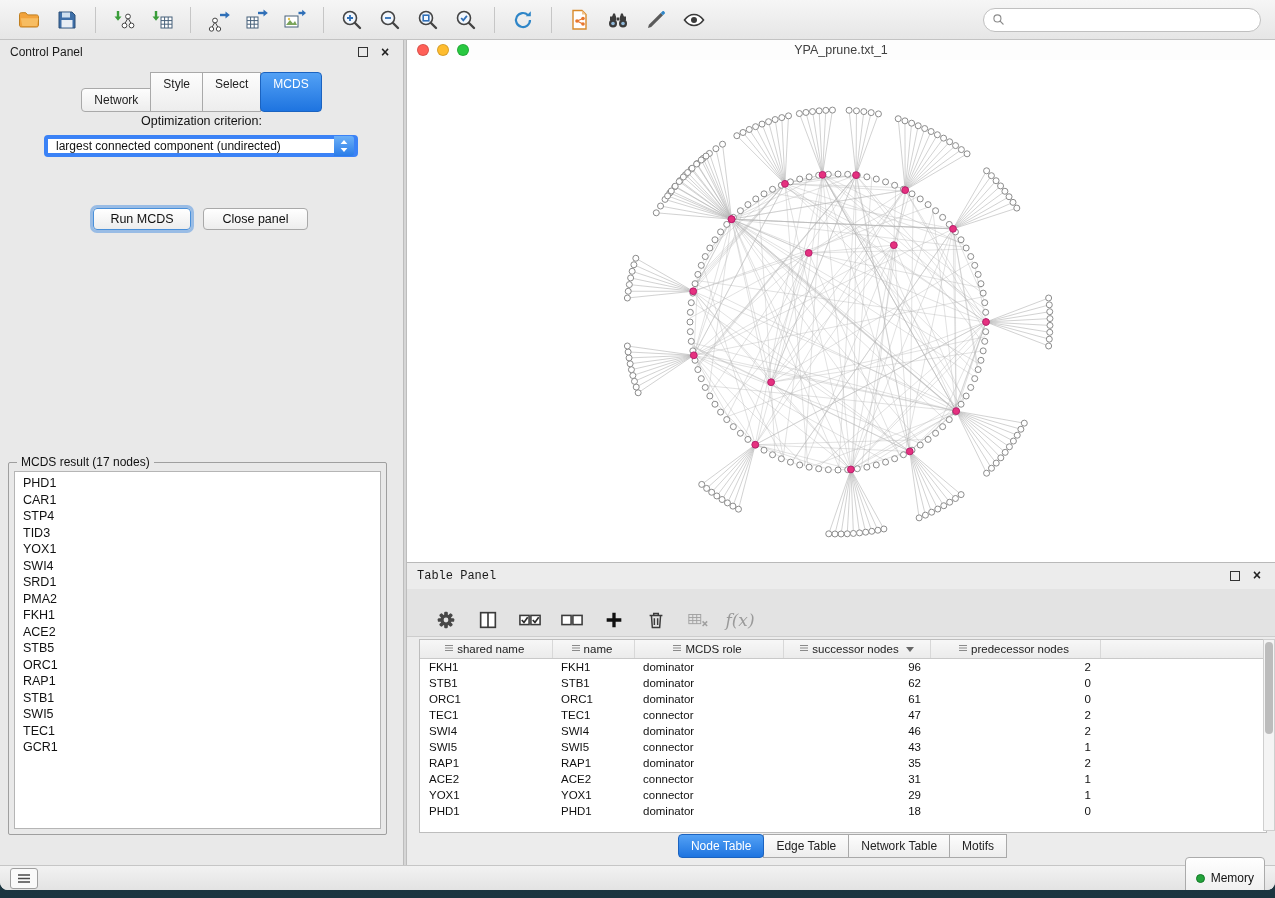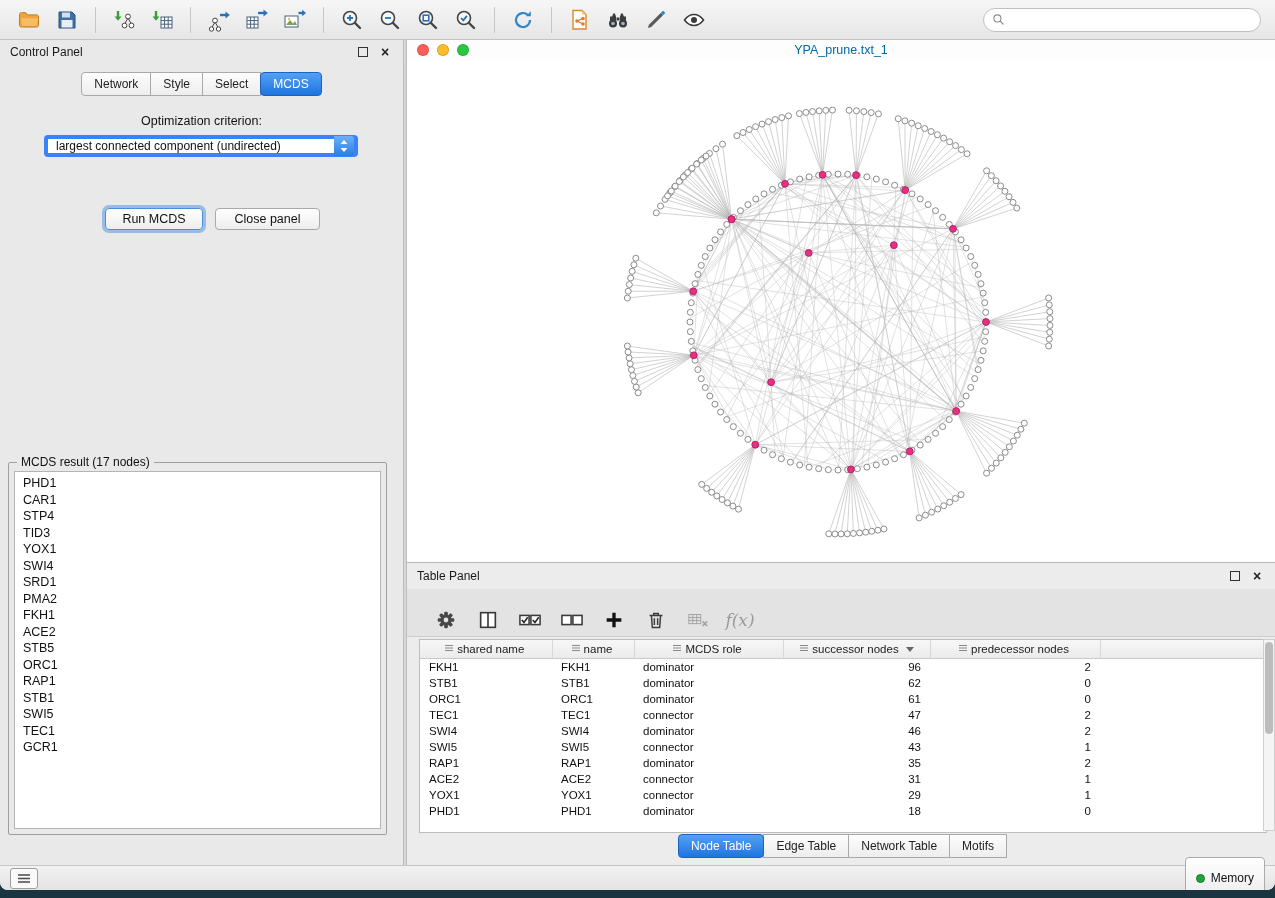--- a/index.html
+++ b/index.html
@@ -28,32 +28,32 @@
   .panel-head{position:absolute;left:0;top:0;right:0;height:24px;display:flex;align-items:center;
     padding:0 10px;box-sizing:border-box;font-size:12px;color:#1a1a1a;justify-content:flex-end;}
   .panel-head .spacer{flex:1;}
   .winbtn{width:16px;height:16px;display:flex;align-items:center;justify-content:center;margin-left:6px;color:#222;}
   .winbtn .sq{width:8px;height:8px;border:1.4px solid #333;display:inline-block;}
   .winbtn.x{font-size:14px;font-weight:bold;line-height:14px;}
 
   .ctabs{position:absolute;left:0;top:32px;width:100%;display:flex;justify-content:center;}
   .ctab{font-size:12px;color:#222;background:linear-gradient(#fdfdfd,#ededed);
     border:1px solid #a9a9a9;padding:4px 12px;margin-left:-1px;}
-  .ctab:first-child{border-radius:4px 0 0 4px;margin-left:0;}
+  .ctab:first-child{border-radius:4px 0 0 4px;margin-left:0;margin-top:16px;}
   .ctab.pre-last{border-radius:0;}
   .ctab.selected{background:linear-gradient(#53a1f5,#1e74e0);color:#fff;border-color:#1b63c0;
     border-radius:4px;position:relative;z-index:2;}
   .opt-label{position:absolute;top:74px;width:100%;text-align:center;font-size:12.5px;color:#111;}
   .select{position:absolute;left:44px;top:95px;width:314px;height:22px;background:#fff;
     border:4px solid #3b82f6;border-radius:4px;display:flex;align-items:center;box-sizing:border-box;}
   .select .val{flex:1;font-size:12px;padding-left:8px;color:#111;white-space:nowrap;overflow:hidden;}
   .select .cap{width:20px;height:20px;margin:0;border-radius:0 3px 3px 0;
     background:linear-gradient(#6cb0f7,#2a7ce8);display:flex;align-items:center;justify-content:center;}
   .btn{height:22px;background:linear-gradient(#ffffff,#ededed);border:1px solid #a9a9a9;border-radius:4px;
-    font-size:12.5px;color:#111;display:flex;align-items:center;justify-content:center;box-sizing:border-box;margin-left:12px;}
+    font-size:12.5px;color:#111;display:flex;align-items:center;justify-content:center;box-sizing:border-box;}
   .btn.run{position:absolute;left:93px;top:168px;width:98px;
     box-shadow:0 0 0 3px rgba(74,144,226,.5);border-color:#4a90d9;}
   .btn.closep{position:absolute;left:203px;top:168px;width:105px;}
 
   .resultbox{position:absolute;left:8px;top:422px;width:377px;height:371px;
     border:1px solid #9f9f9f;border-radius:2px;}
   .resultbox .legend{position:absolute;left:8px;top:-8px;background:#e9e9e9;padding:0 4px;
     font-size:12px;color:#111;}
   .resultbox .list{position:absolute;left:5px;top:8px;right:5px;bottom:5px;background:#fff;
     border:1px solid #b5b5b5;overflow:hidden;padding:3px 0 0 0;}
@@ -65,21 +65,21 @@
 
   
   .network-panel{position:absolute;left:407px;top:40px;width:868px;height:523px;background:#ffffff;
     border-bottom:1px solid #b9b9b9;box-sizing:border-box;}
   .net-titlebar{position:absolute;left:0;top:0;right:0;height:20px;background:#fdfdfd;
     display:flex;align-items:center;}
   .tl{width:12px;height:12px;border-radius:50%;margin-left:8px;border:1px solid rgba(0,0,0,.15);box-sizing:border-box;}
   .tl.red{background:#ff5f57;margin-left:10px;}
   .tl.yellow{background:#febc2e;}
   .tl.green{background:#28c840;}
-  .net-title{position:absolute;left:0;right:0;text-align:center;font-size:12.5px;color:#0369a1;}
+  .net-title{position:absolute;left:0;right:0;text-align:center;font-size:12.5px;color:#404040;}
   .netsvg{position:absolute;left:0;top:20px;}
 
   
   .table-panel{position:absolute;left:407px;top:563px;width:868px;height:302px;background:#ececec;}
   .tp-toolbar{position:absolute;left:0;top:26px;right:0;height:48px;background:#e3e3e3;
     border-bottom:1px solid #cdcdcd;display:flex;align-items:flex-end;padding-left:18px;box-sizing:border-box;}
   .tp-toolbar .tbtn{margin:0 5px;}
   .fx{font-family:"DejaVu Serif","Liberation Serif",serif;font-style:italic;font-size:17px;color:#9a9a9a;}
   .tablewrap{position:absolute;left:12px;top:76px;right:8px;height:192px;background:#fff;
     border:1px solid #bdbdbd;overflow:hidden;}
@@ -873,21 +873,21 @@
         <circle cx="286.7932304117852" cy="295.292756042892" r="3.4" fill="#e6317f" stroke="#b91f6e" stroke-width="1"></circle>
         <circle cx="286.23415509139676" cy="231.22906975897166" r="3.4" fill="#e6317f" stroke="#b91f6e" stroke-width="1"></circle>
         <circle cx="324.53770954987965" cy="159.19056117206839" r="3.4" fill="#e6317f" stroke="#b91f6e" stroke-width="1"></circle>
         <circle cx="401.69516536330445" cy="192.962135991067" r="3.4" fill="#e6317f" stroke="#b91f6e" stroke-width="1"></circle>
         <circle cx="486.8395989677849" cy="185.14338553438" r="3.4" fill="#e6317f" stroke="#b91f6e" stroke-width="1"></circle>
         <circle cx="364.1169657070345" cy="322.22175457229724" r="3.4" fill="#e6317f" stroke="#b91f6e" stroke-width="1"></circle>
       </svg>
   </div>
 
   <div class="table-panel">
-    <div class="panel-head" style="height:26px;">
+    <div class="panel-head" style="height:26px;font-family:Liberation Mono, monospace;">
       <span>Table Panel</span>
       <span class="spacer"></span>
       <span class="winbtn">
           <span class="sq"></span>
         </span>
       <span class="winbtn x">×</span>
     </div>
     <div class="tp-toolbar">
       <span class="tbtn">
         <svg width="22" height="22" viewBox="0 0 24 24">

